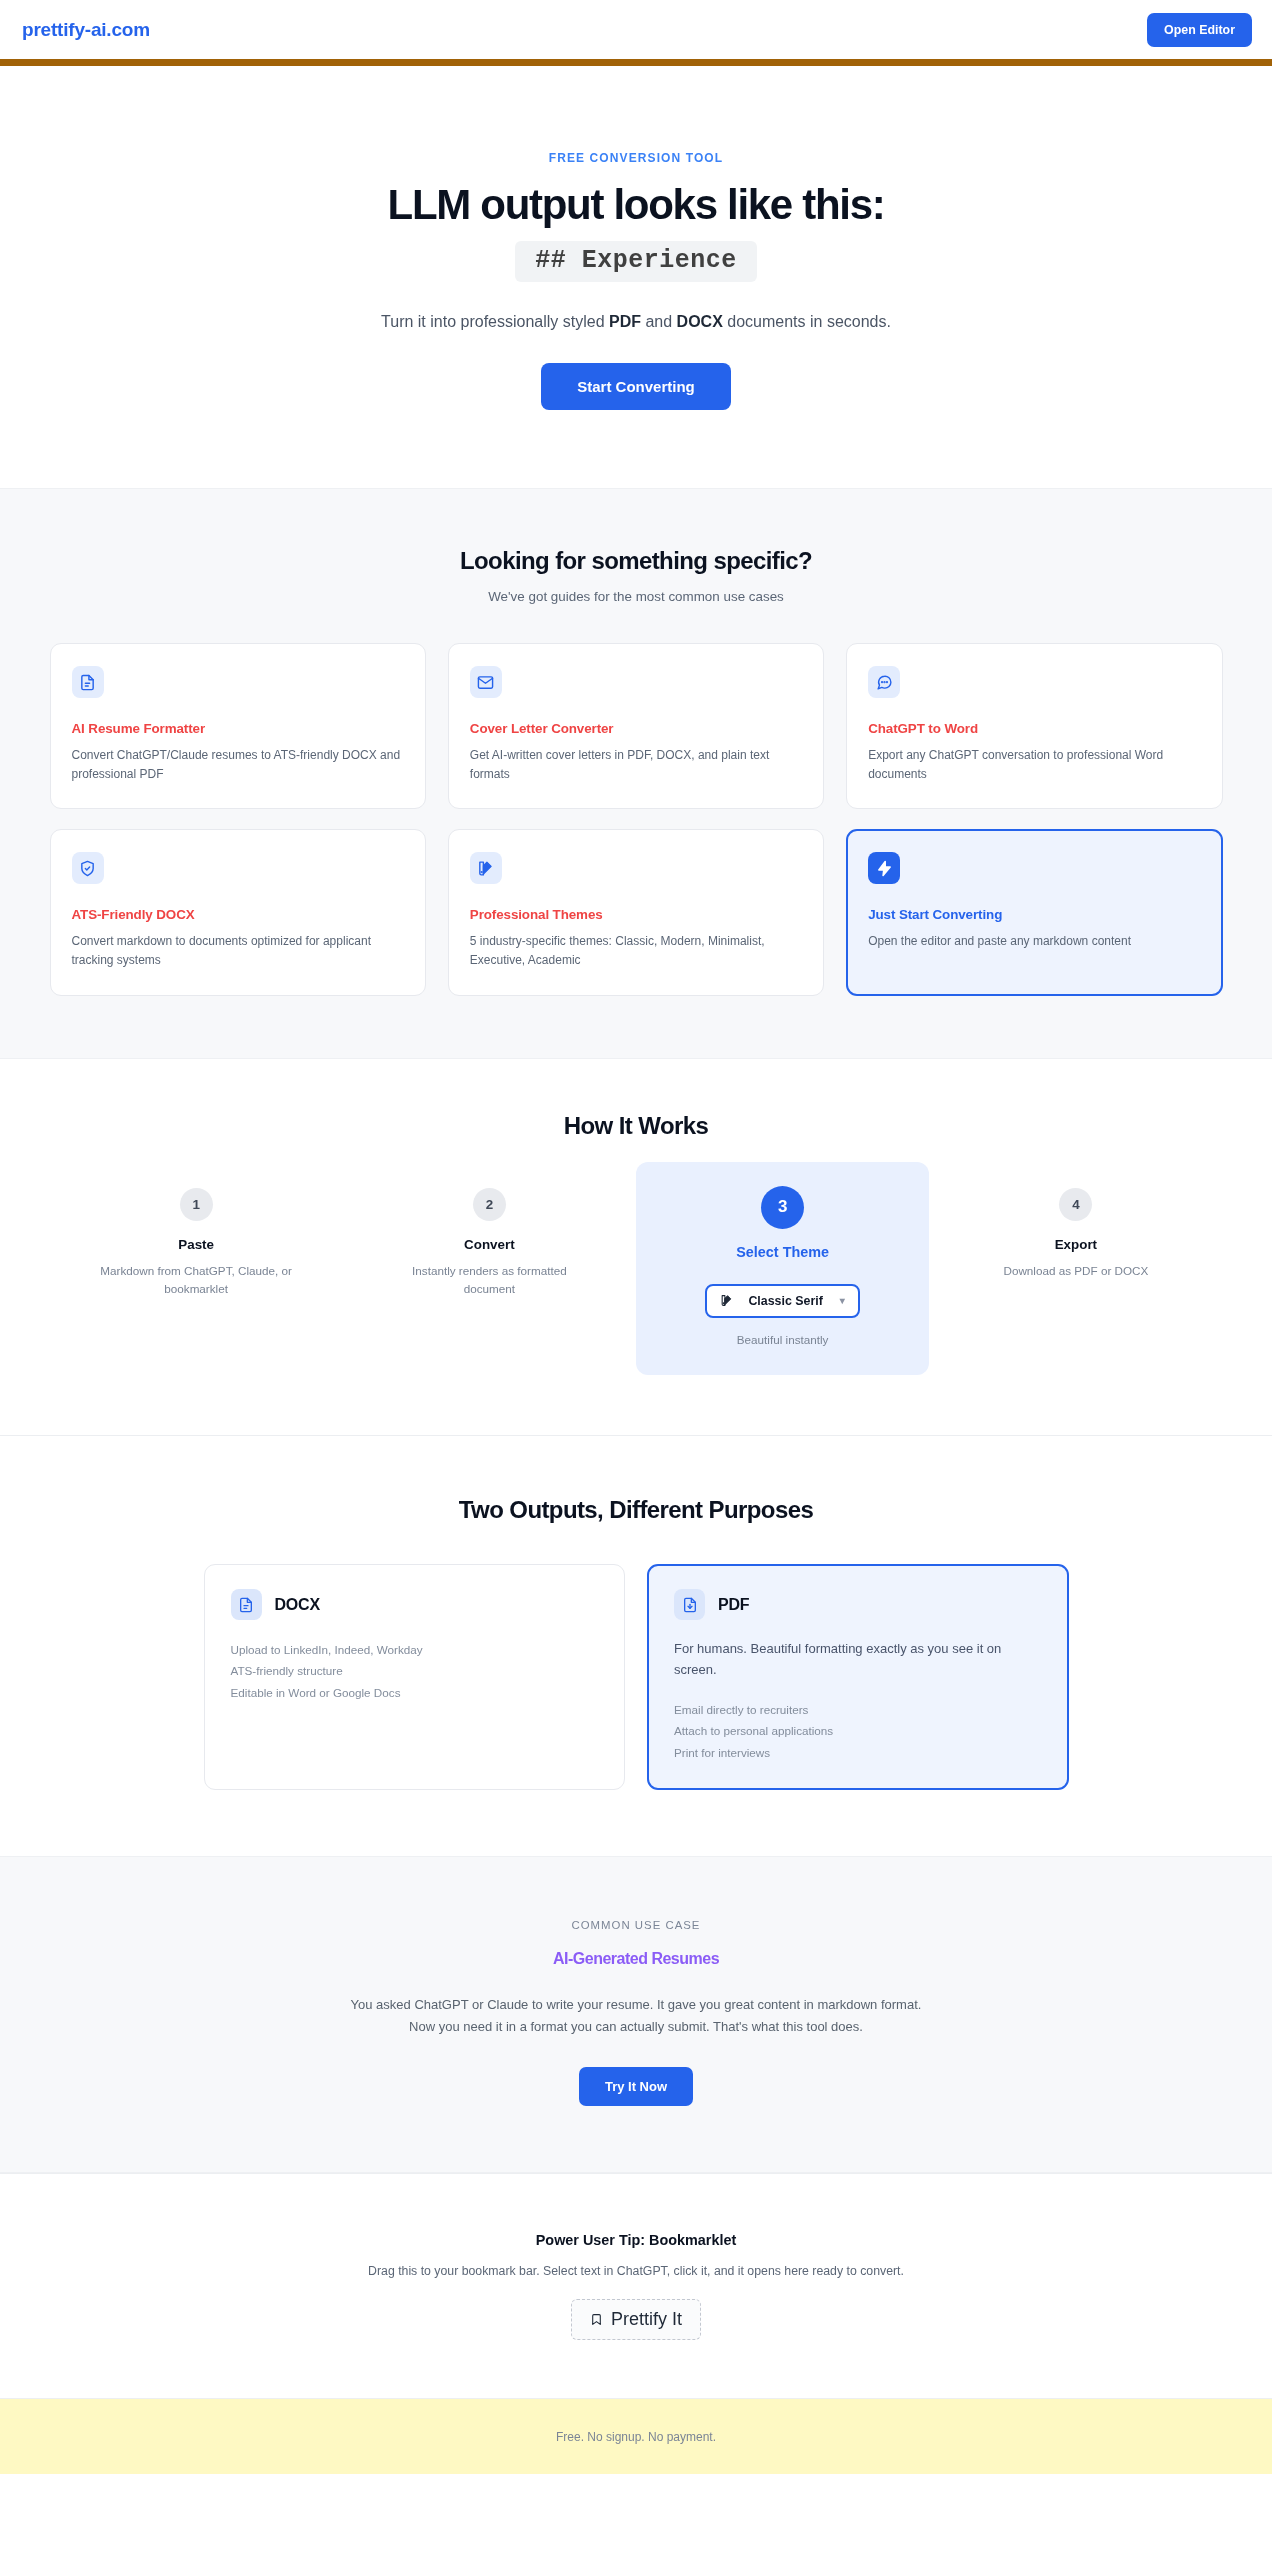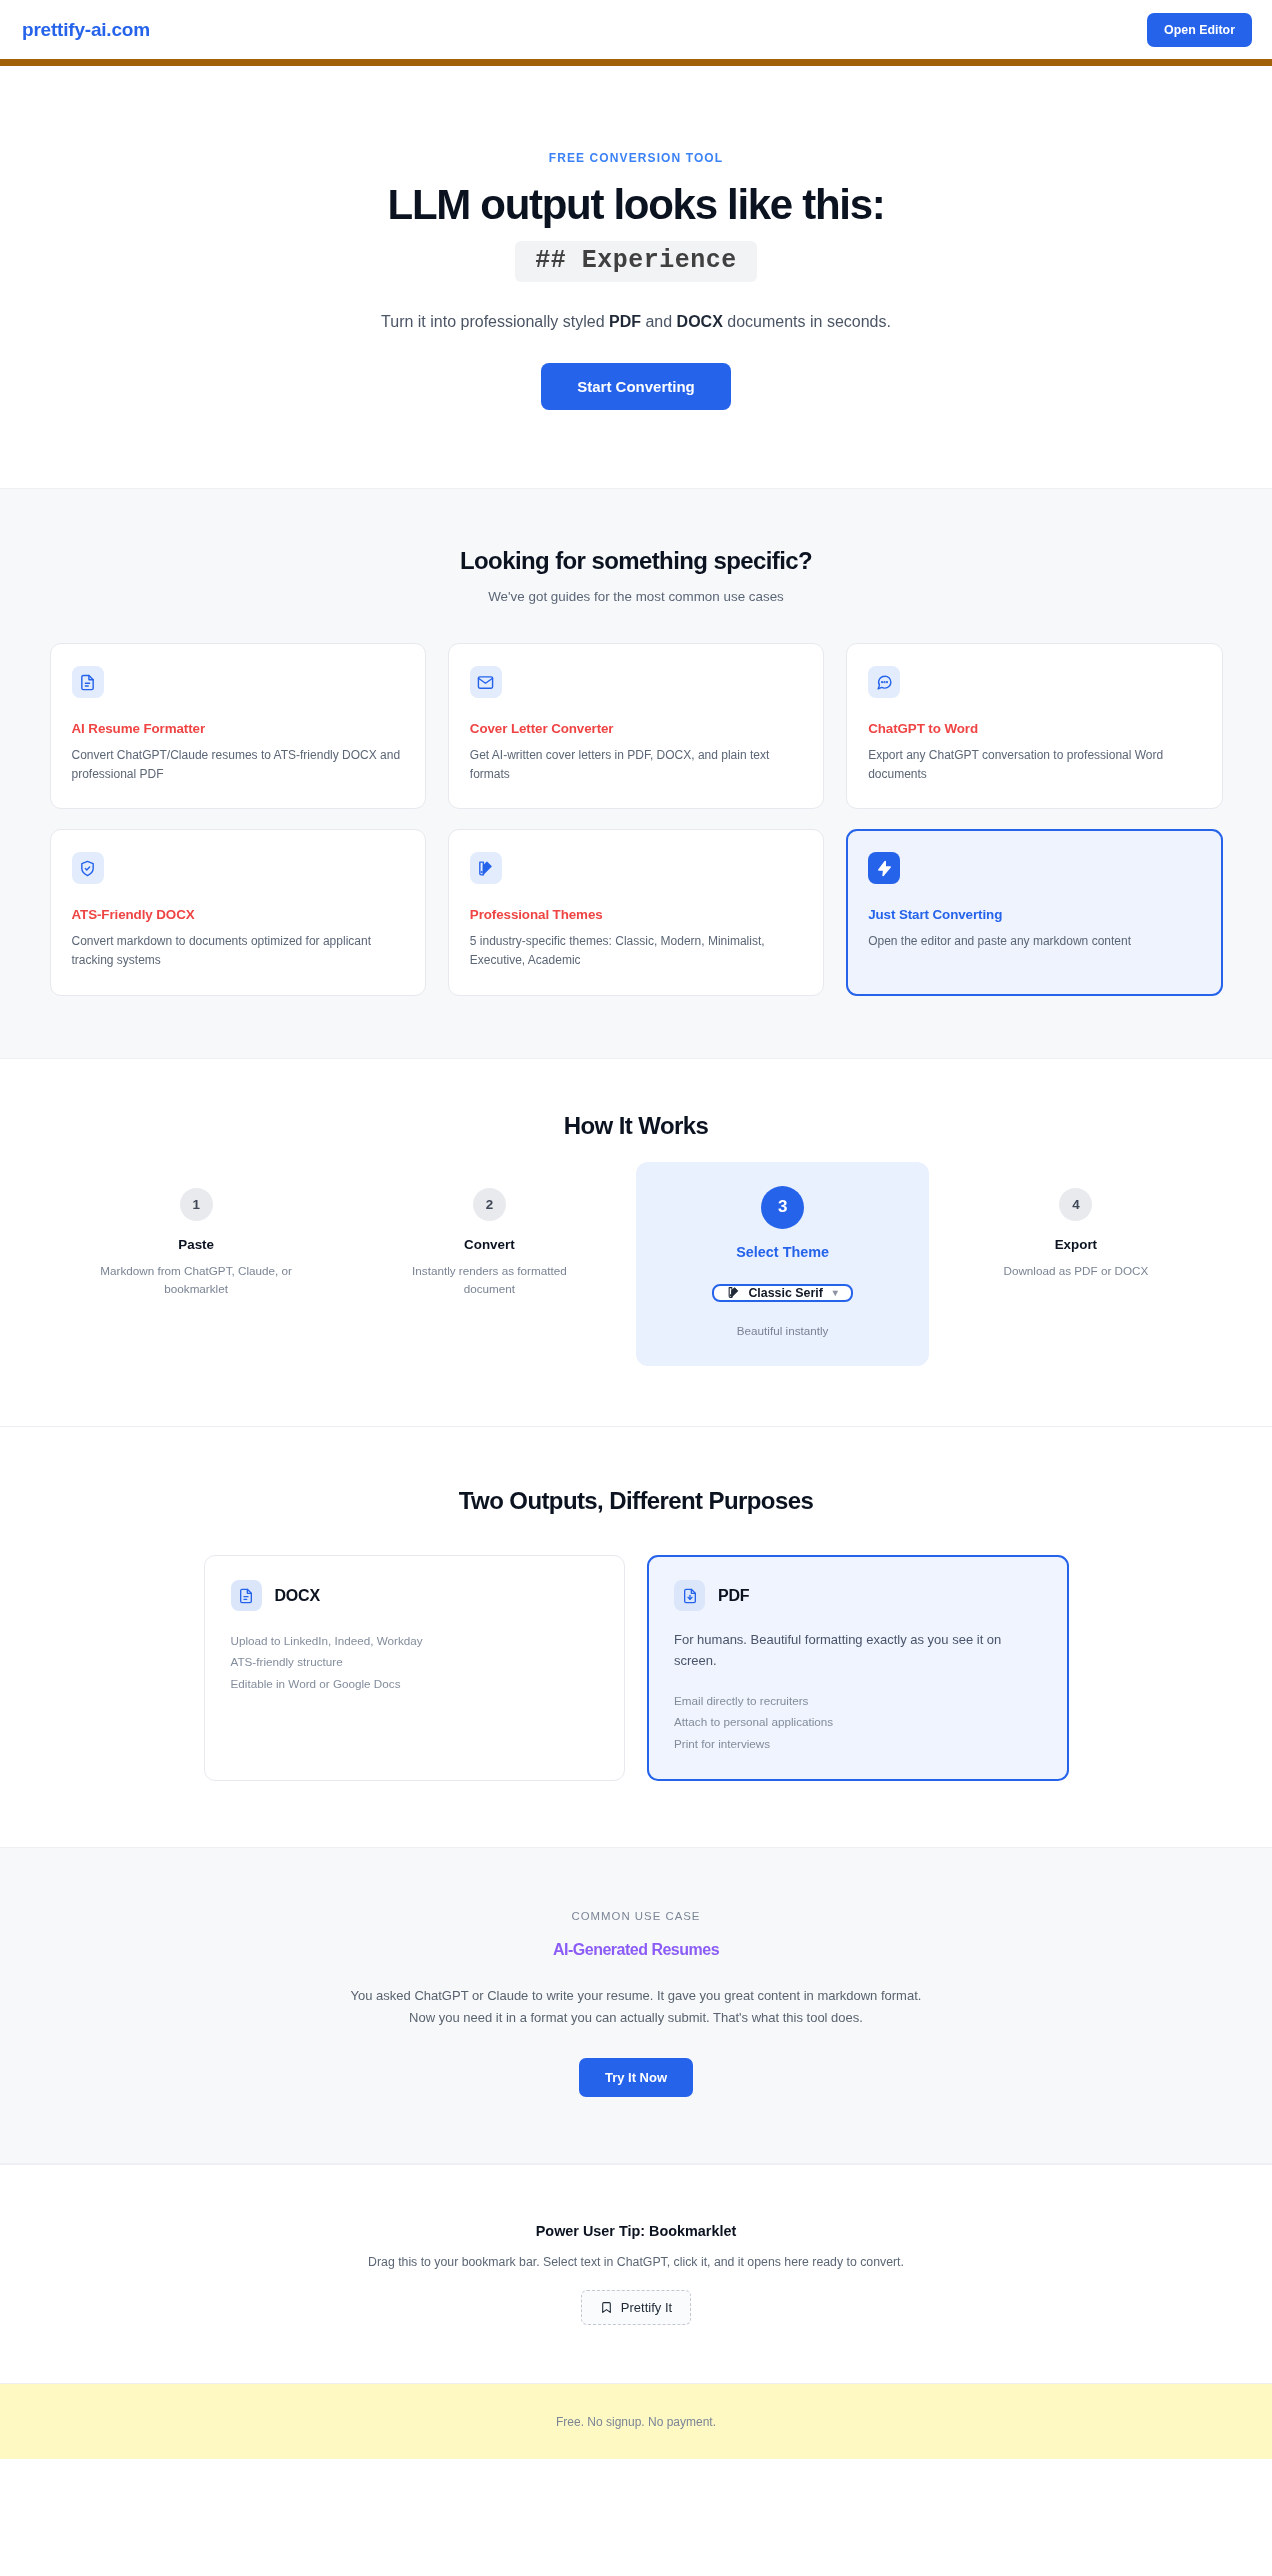--- a/index.html
+++ b/index.html
@@ -191,28 +191,28 @@
   }
   .step.active .step-title { color: #2563eb; font-size: 14.4px; }
   .step-desc {
     font-size: 11.7px;
     color: #7a8494;
     line-height: 1.55;
     max-width: 195px;
     margin: 0 auto;
   }
   .theme-select {
-    margin: 14px auto 8px;
+    margin: 14px auto 1px;
     display: inline-flex;
     align-items: center;
-    gap: 8px;
+    gap: 15px;
     background: #fff;
     border: 2px solid #2563eb;
     border-radius: 8px;
-    padding: 0 13px;
+    padding: 8px 13px;
     font-size: 12.4px;
     font-weight: bold;
     color: #111827;
     cursor: pointer;
   }
   .theme-select .chev { color: #8b93a3; font-size: 10px; margin-left: 2px; }
 
   
   .outputs { padding: 60px 0 66px; }
   .out-grid {
@@ -291,21 +291,21 @@
   .bookmarklet p { margin-top: 16px; font-size: 12.3px; color: #5b6676; }
   .bm-chip {
     margin-top: 21px;
     display: inline-flex;
     align-items: center;
     gap: 8px;
     border: 1px dashed #c3c8d1;
     border-radius: 6px;
     background: #fafbfc;
     padding: 9px 18px;
-    font-size: 13px;
+    font-size: 18px;
     color: #1f2937;
     cursor: grab;
   }
 
   
   .footer {
     border-top: 1px solid #eceef1;
     padding: 31px 0 30px;
     text-align: center;
     background: #fef9c3;

